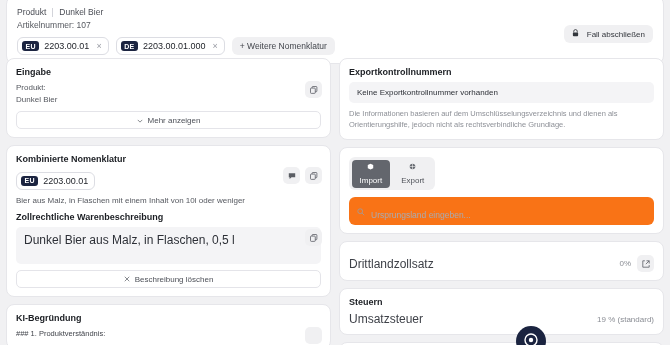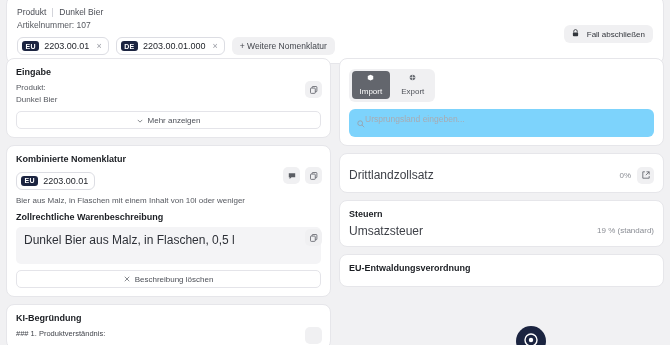--- a/index.html
+++ b/index.html
@@ -88,22 +88,22 @@
   
   .tabs { display: inline-flex; background: #f0f0f2; border-radius: 6px; padding: 2.5px; gap: 3px; }
   .tab {
     display: flex; align-items: center; gap: 4px; font-size: 8px;
     border-radius: 4px; padding: 3px 8px; cursor: pointer;
     color: #50535a; border: none; background: transparent; font-family: inherit; flex-direction: column;
   }
   .tab.active { background: #63666d; color: #fff; }
 
   .search-field {
-    margin-top: 7px; background: #7dd3fc; border-radius: 6px;
-    display: flex; align-items: flex-start; padding: 5px 8px;
+    margin-top: 7px; background: #f97316; border-radius: 6px;
+    display: flex; align-items: flex-end; gap: 6px; padding: 5px 8px;
   }
   .search-field input {
     border: none; background: transparent; outline: none; flex: 1;
     font-size: 8.5px; color: #2d3037; font-family: inherit;
   }
   .search-field input::placeholder { color: #a8abb2; }
 
   .kv { display: flex; align-items: center; justify-content: space-between; margin-top: 5px; }
   .kv .k { font-size: 12px; color: #3e4148; }
   .kv .right { display: flex; align-items: center; gap: 6px; }
@@ -236,20 +236,25 @@
         <button class="icon-btn">
           
         </button>
       </div>
 
     </div>
   </div>
 
   <div class="col col-right">
 
+    <div class="card">
+      <div class="card-title">Exportkontrollnummern</div>
+      <div class="gray-box">Keine Exportkontrollnummer vorhanden</div>
+      <div class="muted" style="margin-top:5px">Die Informationen basieren auf dem Umschlüsselungsverzeichnis und dienen als Orientierungshilfe, jedoch nicht als rechtsverbindliche Grundlage.</div>
+    </div>
 
     <div class="card">
       <div class="tabs">
         <button class="tab active">
           <span>
             <svg width="7" height="7" viewBox="0 0 9 9">
                 <path d="M1 2.6L4.5 1 8 2.6v4L4.5 8.2 1 6.6z" fill="#fff"></path>
               </svg>
           </span>
           <span>Import</span>

